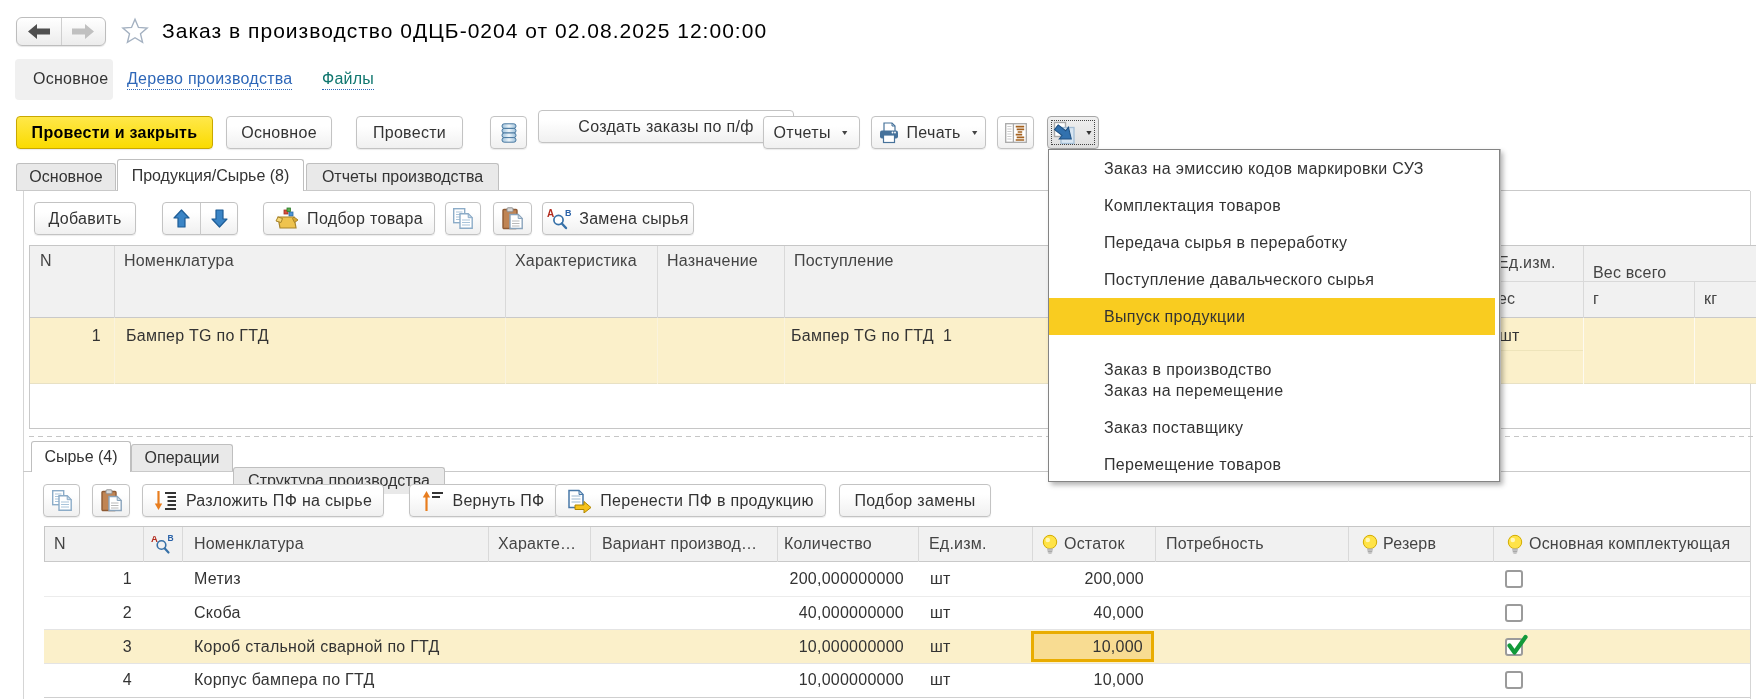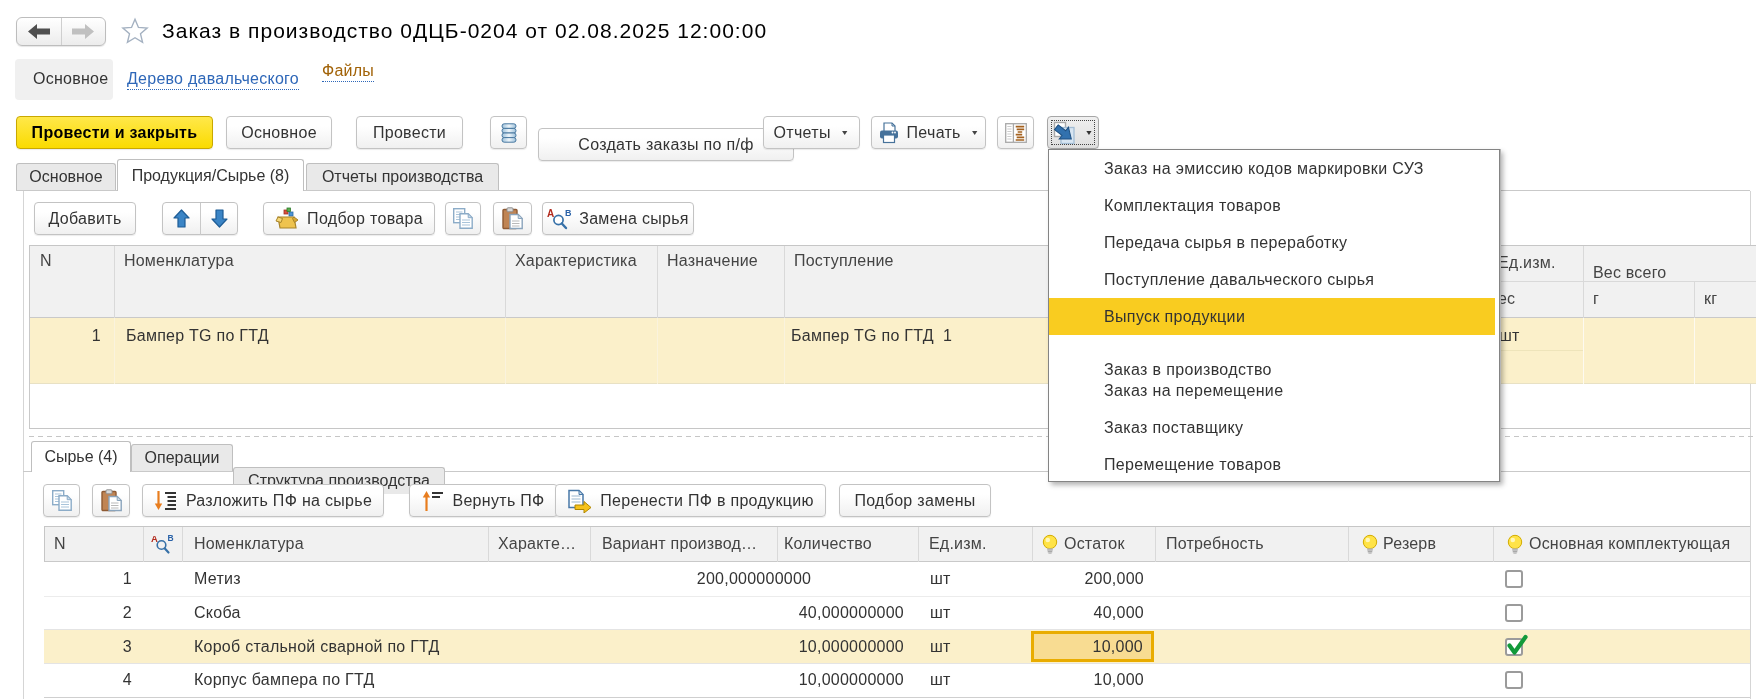--- a/index.html
+++ b/index.html
@@ -30,22 +30,22 @@
       <path d="M14 1 L14 5.5 L1 5.5 L1 11.5 L14 11.5 L14 16 L23 8.5 Z" fill="#c0c0c0"></path>
     </svg>
 
 <svg class="abs" style="left:121px;top:17px;" width="28" height="28" viewBox="0 0 30 30">
       <path d="M15 2.5 L18.7 11.2 L28 11.9 L20.9 18 L23.1 27.1 L15 22.2 L6.9 27.1 L9.1 18 L2 11.9 L11.3 11.2 Z" fill="#fff" stroke="#a4b1c1" stroke-width="1.5"></path>
     </svg>
 <div class="txt" style="left:162px;top:19px;font-size:21px;color:#000;letter-spacing:1.02px;">Заказ в производство 0ДЦБ-0204 от 02.08.2025 12:00:00</div>
 
 <div class="abs" style="left:15px;top:59px;width:98px;height:41px;background:#f0f0f0;border-radius:4px;"></div>
 <div class="txt" style="left:33px;top:70px;color:#333;">Основное</div>
-<div class="txt" style="left:127px;top:70px;color:#2e67b8;border-bottom:1px dotted #2e67b8;padding-bottom:1px;">Дерево давальческого</div>
-<div class="txt" style="left:322px;top:62px;color:#a16207;border-bottom:1px dotted #2e67b8;padding-bottom:1px;">Файлы</div>
+<div class="txt" style="left:127px;top:70px;color:#2e67b8;border-bottom:1px dotted #2e67b8;padding-bottom:1px;">Дерево производства</div>
+<div class="txt" style="left:322px;top:70px;color:#0f766e;border-bottom:1px dotted #2e67b8;padding-bottom:1px;">Файлы</div>
 
 <div class="btn" style="left:16px;top:116px;width:197px;background:linear-gradient(#ffe84a,#fadb00);border-color:#c9a800;font-weight:bold;color:#000;">Провести и закрыть</div>
 <div class="btn" style="left:226px;top:116px;width:106px;">Основное</div>
 <div class="btn" style="left:356px;top:116px;width:107px;">Провести</div>
 <div class="btn" style="left:490px;top:116px;width:37px;" id="btn-reg">
       <svg width="16" height="20" viewBox="0 0 16 20">
         <defs>
           <linearGradient id="cyl" x1="0" y1="0" x2="1" y2="0">
             <stop offset="0" stop-color="#9cc0da"></stop>
             <stop offset="0.5" stop-color="#eef5fa"></stop>
@@ -53,21 +53,21 @@
           </linearGradient>
         </defs>
         <g stroke="#4878a0" stroke-width="1" fill="url(#cyl)">
           <rect x="1" y="0.8" width="14" height="4.6" rx="2.2"></rect>
           <rect x="1" y="5.4" width="14" height="4.6" rx="2.2"></rect>
           <rect x="1" y="10" width="14" height="4.6" rx="2.2"></rect>
           <rect x="1" y="14.6" width="14" height="4.6" rx="2.2"></rect>
         </g>
       </svg>
     </div>
-<div class="btn" style="left:538px;top:128px;width:256px;">Создать заказы по п/ф</div>
+<div class="btn" style="left:538px;top:110px;width:256px;">Создать заказы по п/ф</div>
 <div class="btn" style="left:763px;top:116px;width:97px;">Отчеты&nbsp;&nbsp;<span style="font-size:9px;color:#444;transform:scaleY(0.8);display:inline-block;">▼</span></div>
 <div class="btn" style="left:871px;top:116px;width:115px;" id="btn-print"><svg width="22" height="22" viewBox="0 0 22 22" style="margin-right:7px;">
         <path d="M6 1 h8 l3 3 v6 h-11 z" fill="#fff" stroke="#47729a" stroke-width="1.2"></path>
         <path d="M14 1 l3 3 h-3 z" fill="#c9d8e6" stroke="#47729a" stroke-width="1"></path>
         <rect x="2" y="8.5" width="18" height="8" rx="2" fill="#47729a"></rect>
         <circle cx="14.5" cy="10.5" r="0.9" fill="#fff"></circle>
         <circle cx="17" cy="10.5" r="0.9" fill="#fff"></circle>
         <rect x="5.5" y="13" width="11" height="7.5" fill="#fff" stroke="#47729a" stroke-width="1.2"></rect>
       </svg>Печать&nbsp;&nbsp;<span style="font-size:9px;color:#444;transform:scaleY(0.8);display:inline-block;">▼</span></div>
 <div class="btn" style="left:997px;top:116px;width:37px;" id="btn-doc">
@@ -298,21 +298,21 @@
 <div class="hl" style="left:44px;top:663px;width:1706px;background:#e4e4e4;"></div>
 <div class="hl" style="left:44px;top:697px;width:1706px;background:#cfcfcf;"></div>
 <div class="txt" style="left:44px;top:570px;width:88px;text-align:right;">1</div>
 <div class="txt" style="left:44px;top:604px;width:88px;text-align:right;">2</div>
 <div class="txt" style="left:44px;top:638px;width:88px;text-align:right;">3</div>
 <div class="txt" style="left:44px;top:671px;width:88px;text-align:right;">4</div>
 <div class="txt" style="left:194px;top:570px;">Метиз</div>
 <div class="txt" style="left:194px;top:604px;">Скоба</div>
 <div class="txt" style="left:194px;top:638px;">Короб стальной сварной по ГТД</div>
 <div class="txt" style="left:194px;top:671px;">Корпус бампера по ГТД</div>
-<div class="txt" style="left:604px;top:570px;width:300px;text-align:center;">200,000000000</div>
+<div class="txt" style="left:604px;top:570px;width:300px;text-align:right;">200,000000000</div>
 <div class="txt" style="left:604px;top:604px;width:300px;text-align:right;">40,000000000</div>
 <div class="txt" style="left:604px;top:638px;width:300px;text-align:right;">10,000000000</div>
 <div class="txt" style="left:604px;top:671px;width:300px;text-align:right;">10,000000000</div>
 <div class="txt" style="left:930px;top:570px;">шт</div>
 <div class="txt" style="left:930px;top:604px;">шт</div>
 <div class="txt" style="left:930px;top:638px;">шт</div>
 <div class="txt" style="left:930px;top:671px;">шт</div>
 <div class="txt" style="left:944px;top:570px;width:200px;text-align:right;">200,000</div>
 <div class="txt" style="left:944px;top:604px;width:200px;text-align:right;">40,000</div>
 <div class="txt" style="left:944px;top:671px;width:200px;text-align:right;">10,000</div>

